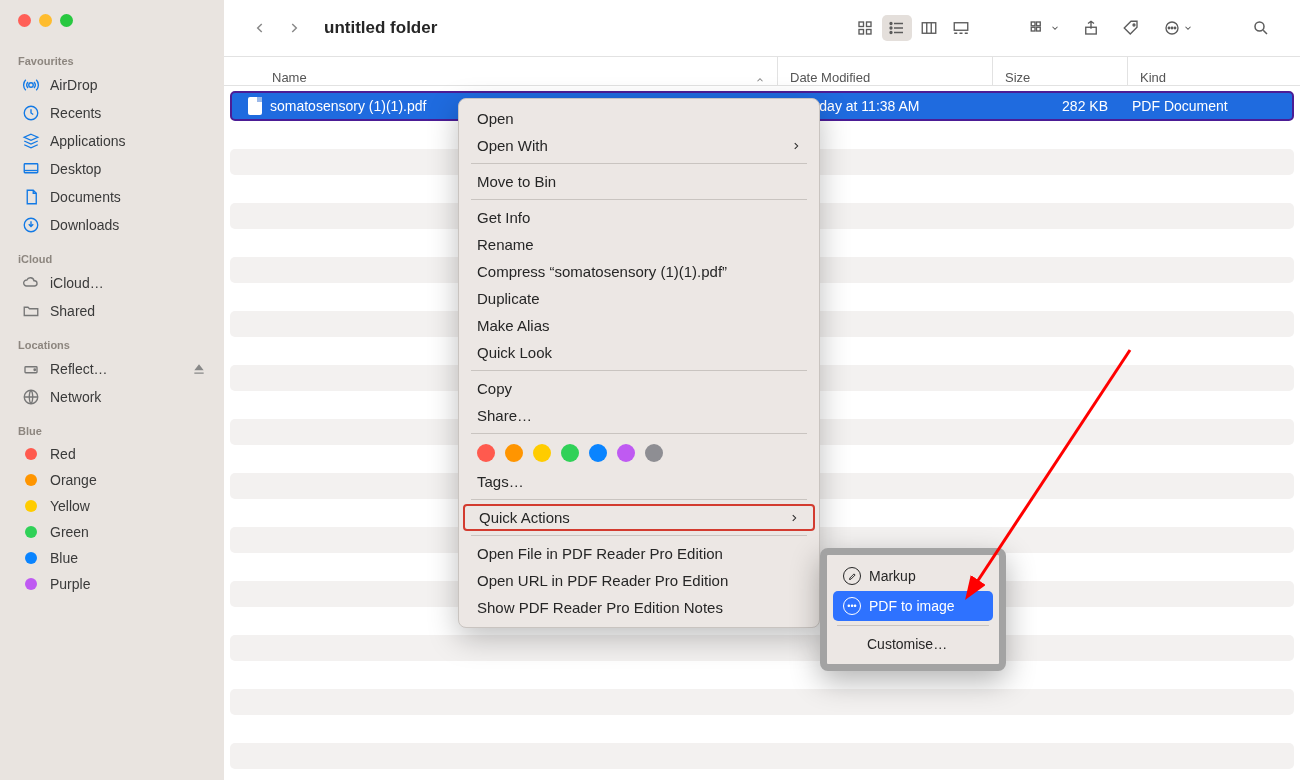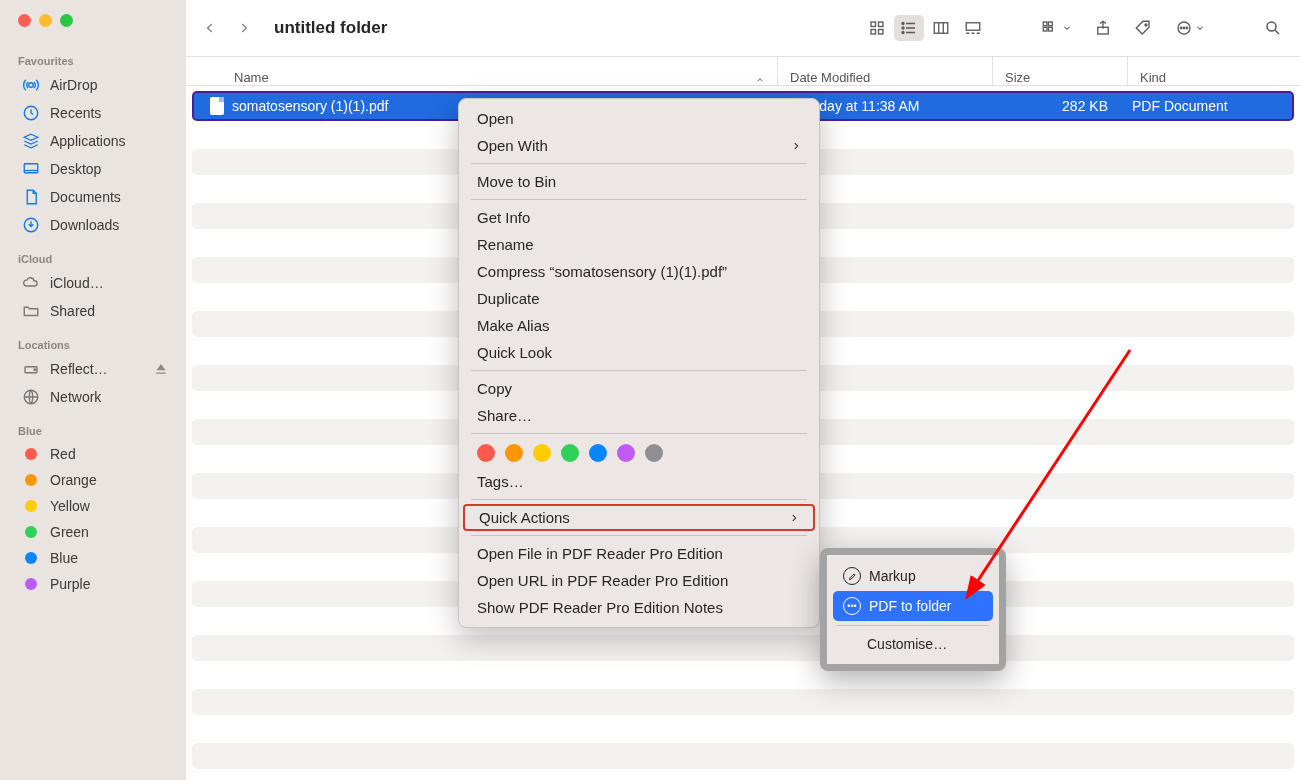--- a/index.html
+++ b/index.html
@@ -1,30 +1,30 @@
 <!DOCTYPE html>
 <html><head>
 <meta charset="utf-8">
 <style>
   html,body{margin:0;padding:0;height:100%;font-family:-apple-system,Helvetica,Arial,sans-serif;font-size:14px;color:#262626;background:#fff;}
   .window{width:1300px;height:780px;display:flex;overflow:hidden;position:relative;}
-  .sidebar{width:186px;background:#e9e4e0;display:flex;flex-direction:column;padding-top:14px;box-sizing:border-box;overflow-y:auto;}
+  .sidebar{width:224px;background:#e9e4e0;display:flex;flex-direction:column;padding-top:14px;box-sizing:border-box;overflow-y:auto;}
   .traffic{display:flex;gap:8px;padding:0 0 14px 18px;}
   .dot{width:13px;height:13px;border-radius:50%;}
   .dot.red{background:#ff5f57;}
   .dot.yellow{background:#febc2e;}
   .dot.green{background:#28c840;}
   .sb-section{padding:6px 0 0 0;}
   .sb-header{font-size:11px;font-weight:600;color:#8d867f;padding:8px 18px 4px;}
   .sb-item{display:flex;align-items:center;gap:10px;padding:5px 18px 5px 22px;font-size:14px;color:#3a3a3a;cursor:default;}
   .sb-item .ic{width:18px;height:18px;display:flex;align-items:center;justify-content:center;color:#1279e5;}
   .sb-item.gray .ic{color:#777;}
   .tagdot{width:12px;height:12px;border-radius:50%;margin:0 3px;}
   .main{flex:1;display:flex;flex-direction:column;position:relative;background:#fff;}
-  .toolbar{height:56px;display:flex;align-items:center;padding:0 12px;gap:10px;}
+  .toolbar{height:56px;display:flex;align-items:center;padding:0 24px;gap:10px;}
   .nav-arrow{width:24px;height:24px;display:flex;align-items:center;justify-content:center;color:#888;}
   .title{font-size:17px;font-weight:600;margin-left:8px;}
   .spacer{flex:1;}
   .tb-btn{width:30px;height:26px;display:flex;align-items:center;justify-content:center;color:#5b5b5b;border-radius:5px;}
   .tb-btn.active{background:#e4dfdb;}
   .tb-group{display:flex;gap:2px;}
   .tb-gap{width:26px;}
   .columns{height:28px;border-top:1px solid #e2e2e2;border-bottom:1px solid #e2e2e2;display:flex;align-items:center;font-size:13px;color:#555;background:#fff;}
   .col{padding:0 12px;display:flex;align-items:flex-end;height:100%;gap:12px;}
   .col.name{flex:1;padding-left:48px;border-right:1px solid #e2e2e2;}
@@ -431,21 +431,21 @@
     <div class="sub-item">
       <span class="sub-ic">
           <svg width="9" height="9" viewBox="0 0 24 24" fill="none" stroke="currentColor" stroke-width="2.5">
             <path d="M4 20l4-1 11-11-3-3L5 16z"></path>
           </svg>
         </span>
       <span>Markup</span>
     </div>
     <div class="sub-item sel">
       <span class="sub-ic">•••</span>
-      <span>PDF to folder</span>
+      <span>PDF to image</span>
     </div>
     <div class="sub-sep"></div>
     <div class="sub-item">
       <span style="width:16px"></span>
       <span>Customise…</span>
     </div>
   </div>
 
   <svg class="arrow-annot" style="left:960px;top:345px" width="180" height="260">
     <defs>

